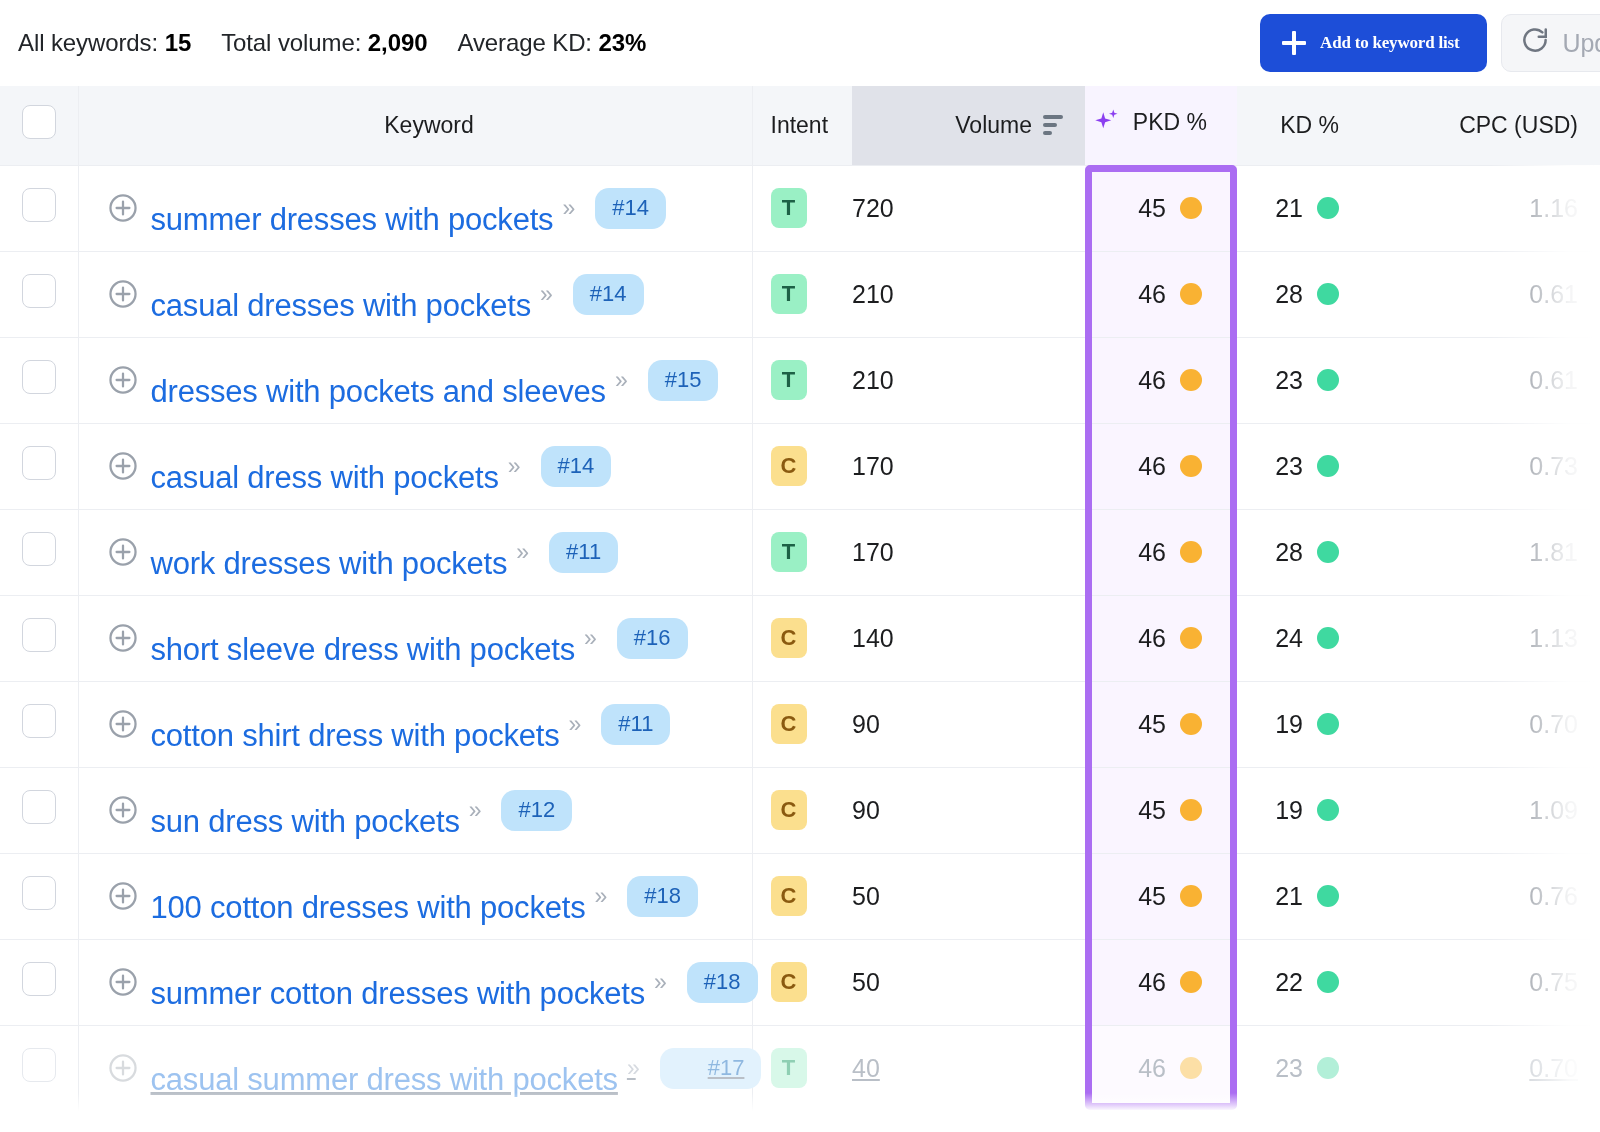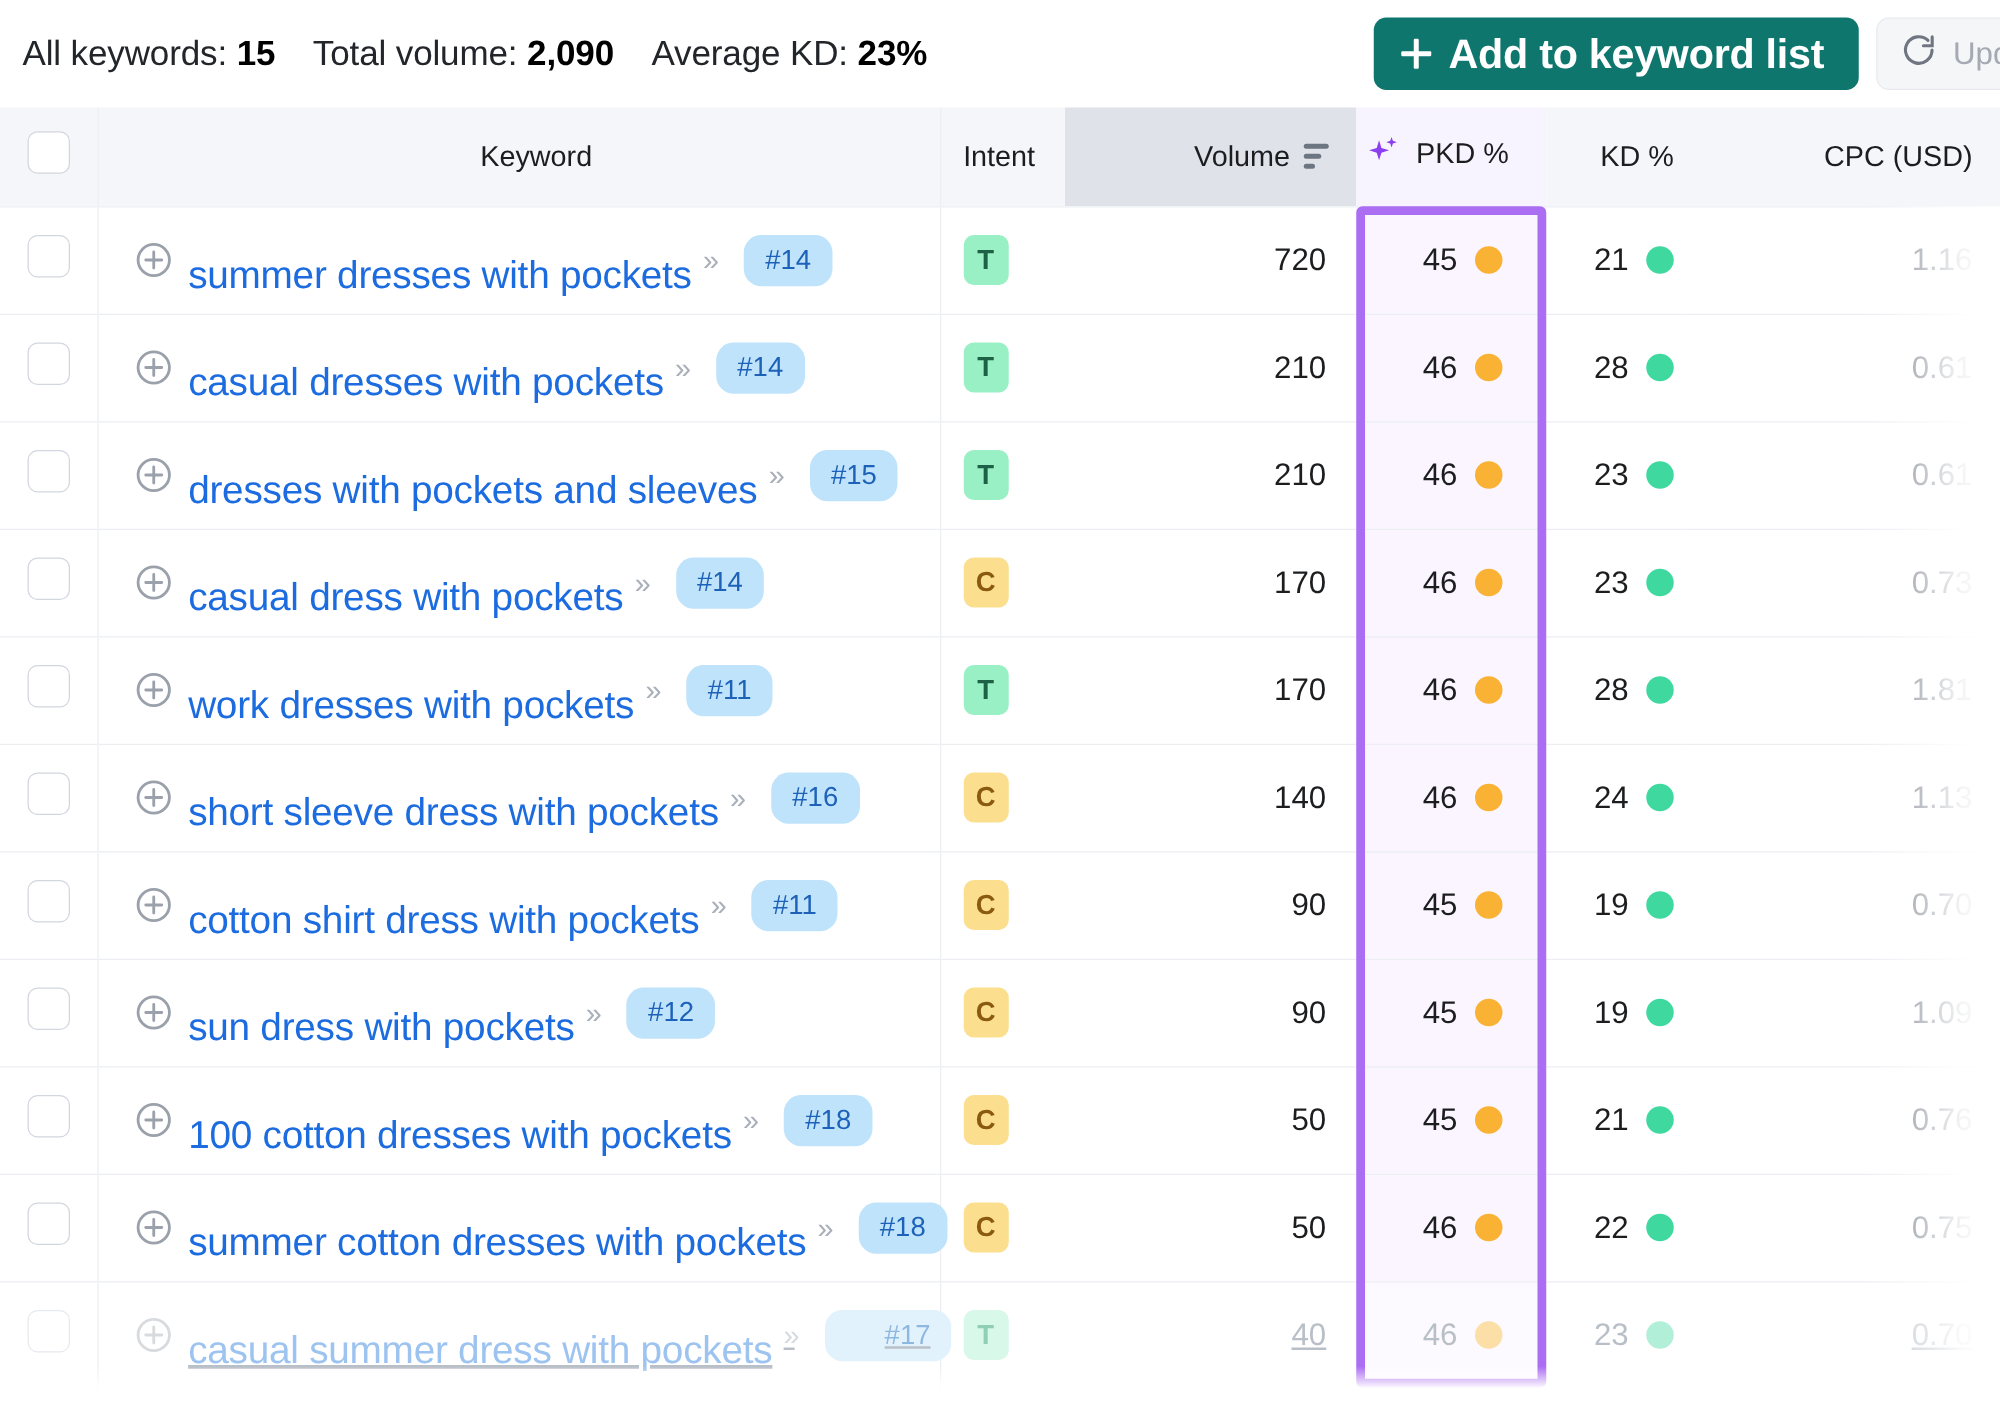--- a/index.html
+++ b/index.html
@@ -14,48 +14,48 @@
   .topbar {
     position: relative;
     height: 86px;
     display: flex;
     align-items: center;
     padding: 0 0 0 18px;
     background: #ffffff;
   }
   .summary { display: flex; align-items: center; gap: 30px; }
   .summary-item {
-    font-size: 28px;
+    font-size: 24px;
     color: #222529;
     white-space: nowrap;
     letter-spacing: -0.1px;
   }
   .summary-item .val { font-weight: bold; color: #000; }
 
   .topbar-actions {
     position: absolute;
     right: 0; top: 50%;
     transform: translateY(-50%);
     display: flex;
     align-items: center;
     gap: 14px;
     padding-right: 0;
   }
   .btn-add {
     display: flex; align-items: center;
     gap: 14px;
-    background: #0f766e;
+    background: #1d4ed8;
     color: #ffffff;
     border: none;
     border-radius: 10px;
     height: 58px;
     padding: 0 28px 0 22px;
-    font-size: 33px;
+    font-size: 17px;
     font-weight: bold;
-    font-family: Liberation Sans, sans-serif;
+    font-family: Liberation Serif, serif;
     cursor: pointer;
     letter-spacing: -0.2px;
   }
   .plus-glyph {
     display: inline-block;
     position: relative;
     width: 24px; height: 24px;
     flex: 0 0 24px;
   }
   .plus-glyph::before, .plus-glyph::after {
@@ -125,21 +125,21 @@
     border-top: 1px solid #eceef2;
     font-size: 25px;
     color: #1c1d1f;
     padding: 0;
     vertical-align: middle;
     background: #ffffff;
   }
   td.d-check { border-right: 1px solid #eceef2; text-align: center; }
   td.d-kw    { border-right: 1px solid #eceef2; padding-left: 28px; }
   td.d-intent{ padding-left: 18px; }
-  td.d-vol   { text-align: right; padding-right: 24px; }
+  td.d-vol   { text-align: left; padding-right: 24px; }
   td.d-pkd   { text-align: right; padding-right: 35px; background: #faf5ff; }
   td.d-kd    { text-align: right; padding-right: 8px; }
   td.d-cpc   { text-align: right; padding-right: 22px; color: #6f7681; }
 
   
   .cbox {
     width: 34px; height: 34px;
     border: 1.6px solid #d2d6de;
     border-radius: 8px;
     background: #fff;

